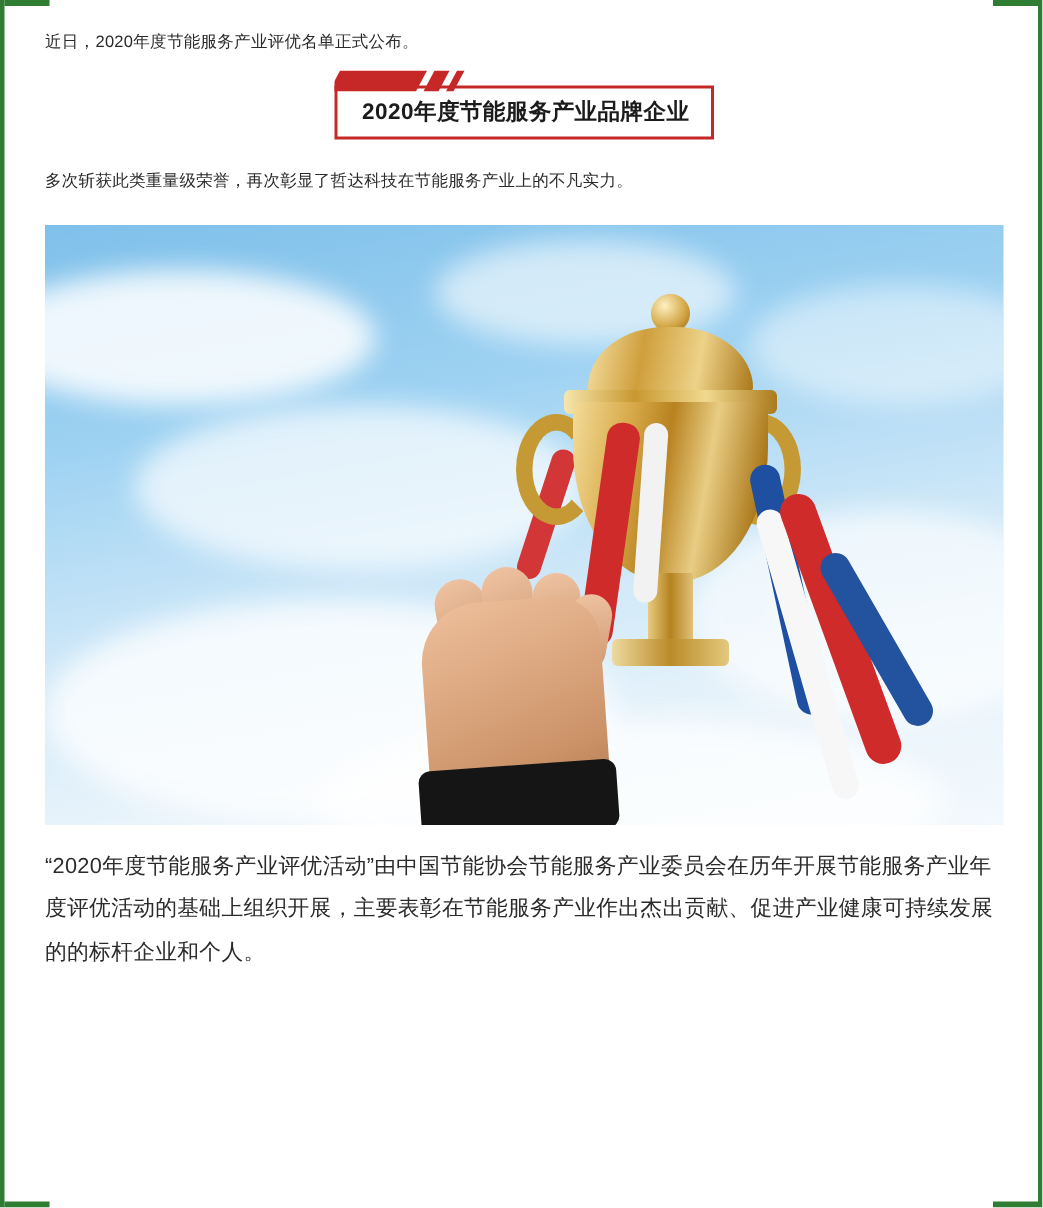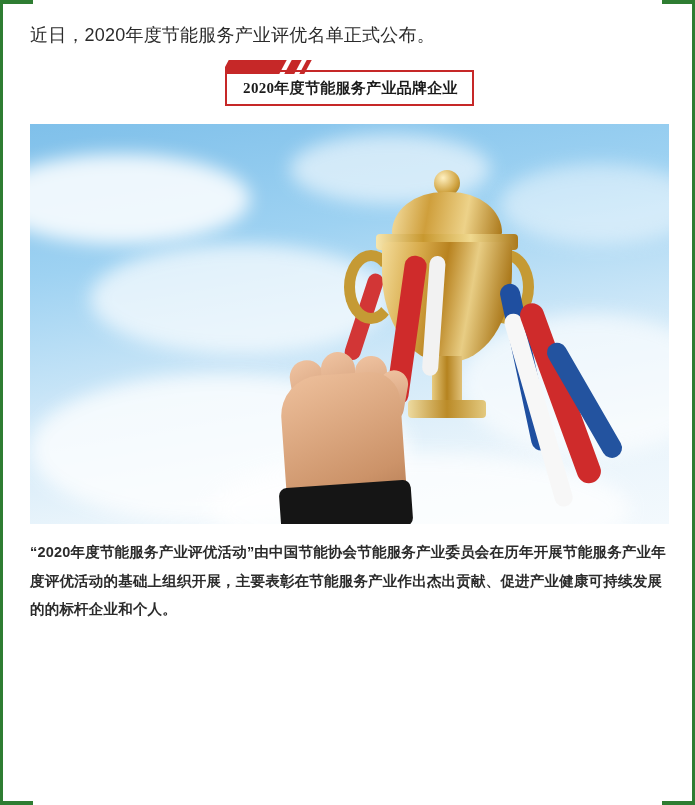--- a/index.html
+++ b/index.html
@@ -50,21 +50,21 @@
   }
 
   .content {
     position: absolute;
     left: 0; top: 0;
     width: 695px;
     padding: 18px 26px 10px 30px;
   }
 
   .para {
-    font-size: 18px;
+    font-size: 11px;
     line-height: 1.9;
     color: #2b2b2b;
     margin: 0 0 18px 0;
     letter-spacing: 0.2px;
   }
   .para.tight {
     margin-bottom: 16px;
   }
 
   
@@ -77,21 +77,20 @@
     position: relative;
     display: inline-block;
     padding: 6px 14px 6px 16px;
     border: 2px solid #c62828;
     background: #ffffff;
     font-size: 15px;
     font-weight: bold;
     color: #1b1b1b;
     letter-spacing: 0.3px;
     line-height: 1.35;
-    font-family: Liberation Serif, serif;
   }
   .award .stripes {
     position: absolute;
     left: -2px;
     top: -12px;
     width: 92px;
     height: 14px;
     overflow: hidden;
   }
   .award .stripes i {
@@ -228,21 +227,20 @@
     border-radius: 8px;
     transform: rotate(-4deg);
   }
 
   .caption {
     font-size: 14.5px;
     line-height: 1.95;
     color: #2b2b2b;
     margin: 0;
     letter-spacing: 0.2px;
-    font-weight: bold;
   }
 </style>
 </head>
 <body>
 
 <div class="page-frame">
   <div class="frame-top-left"></div>
   <div class="frame-top-right"></div>
   <div class="frame-bottom-left"></div>
   <div class="frame-bottom-right"></div>
@@ -259,20 +257,21 @@
           <i></i>
           <i></i>
           <i></i>
         </span>
       <span>2020年度节能服务产业品牌企业</span>
     </div>
   </div>
 
 
 
+  <p class="para">多次斩获此类重量级荣誉，再次彰显了哲达科技在节能服务产业上的不凡实力。</p>
 
   <div class="photo">
     <div class="cloud c1"></div>
     <div class="cloud c2"></div>
     <div class="cloud c3"></div>
     <div class="cloud c4"></div>
     <div class="cloud c5"></div>
     <div class="cloud c6"></div>
     <div class="cloud c7"></div>
 

